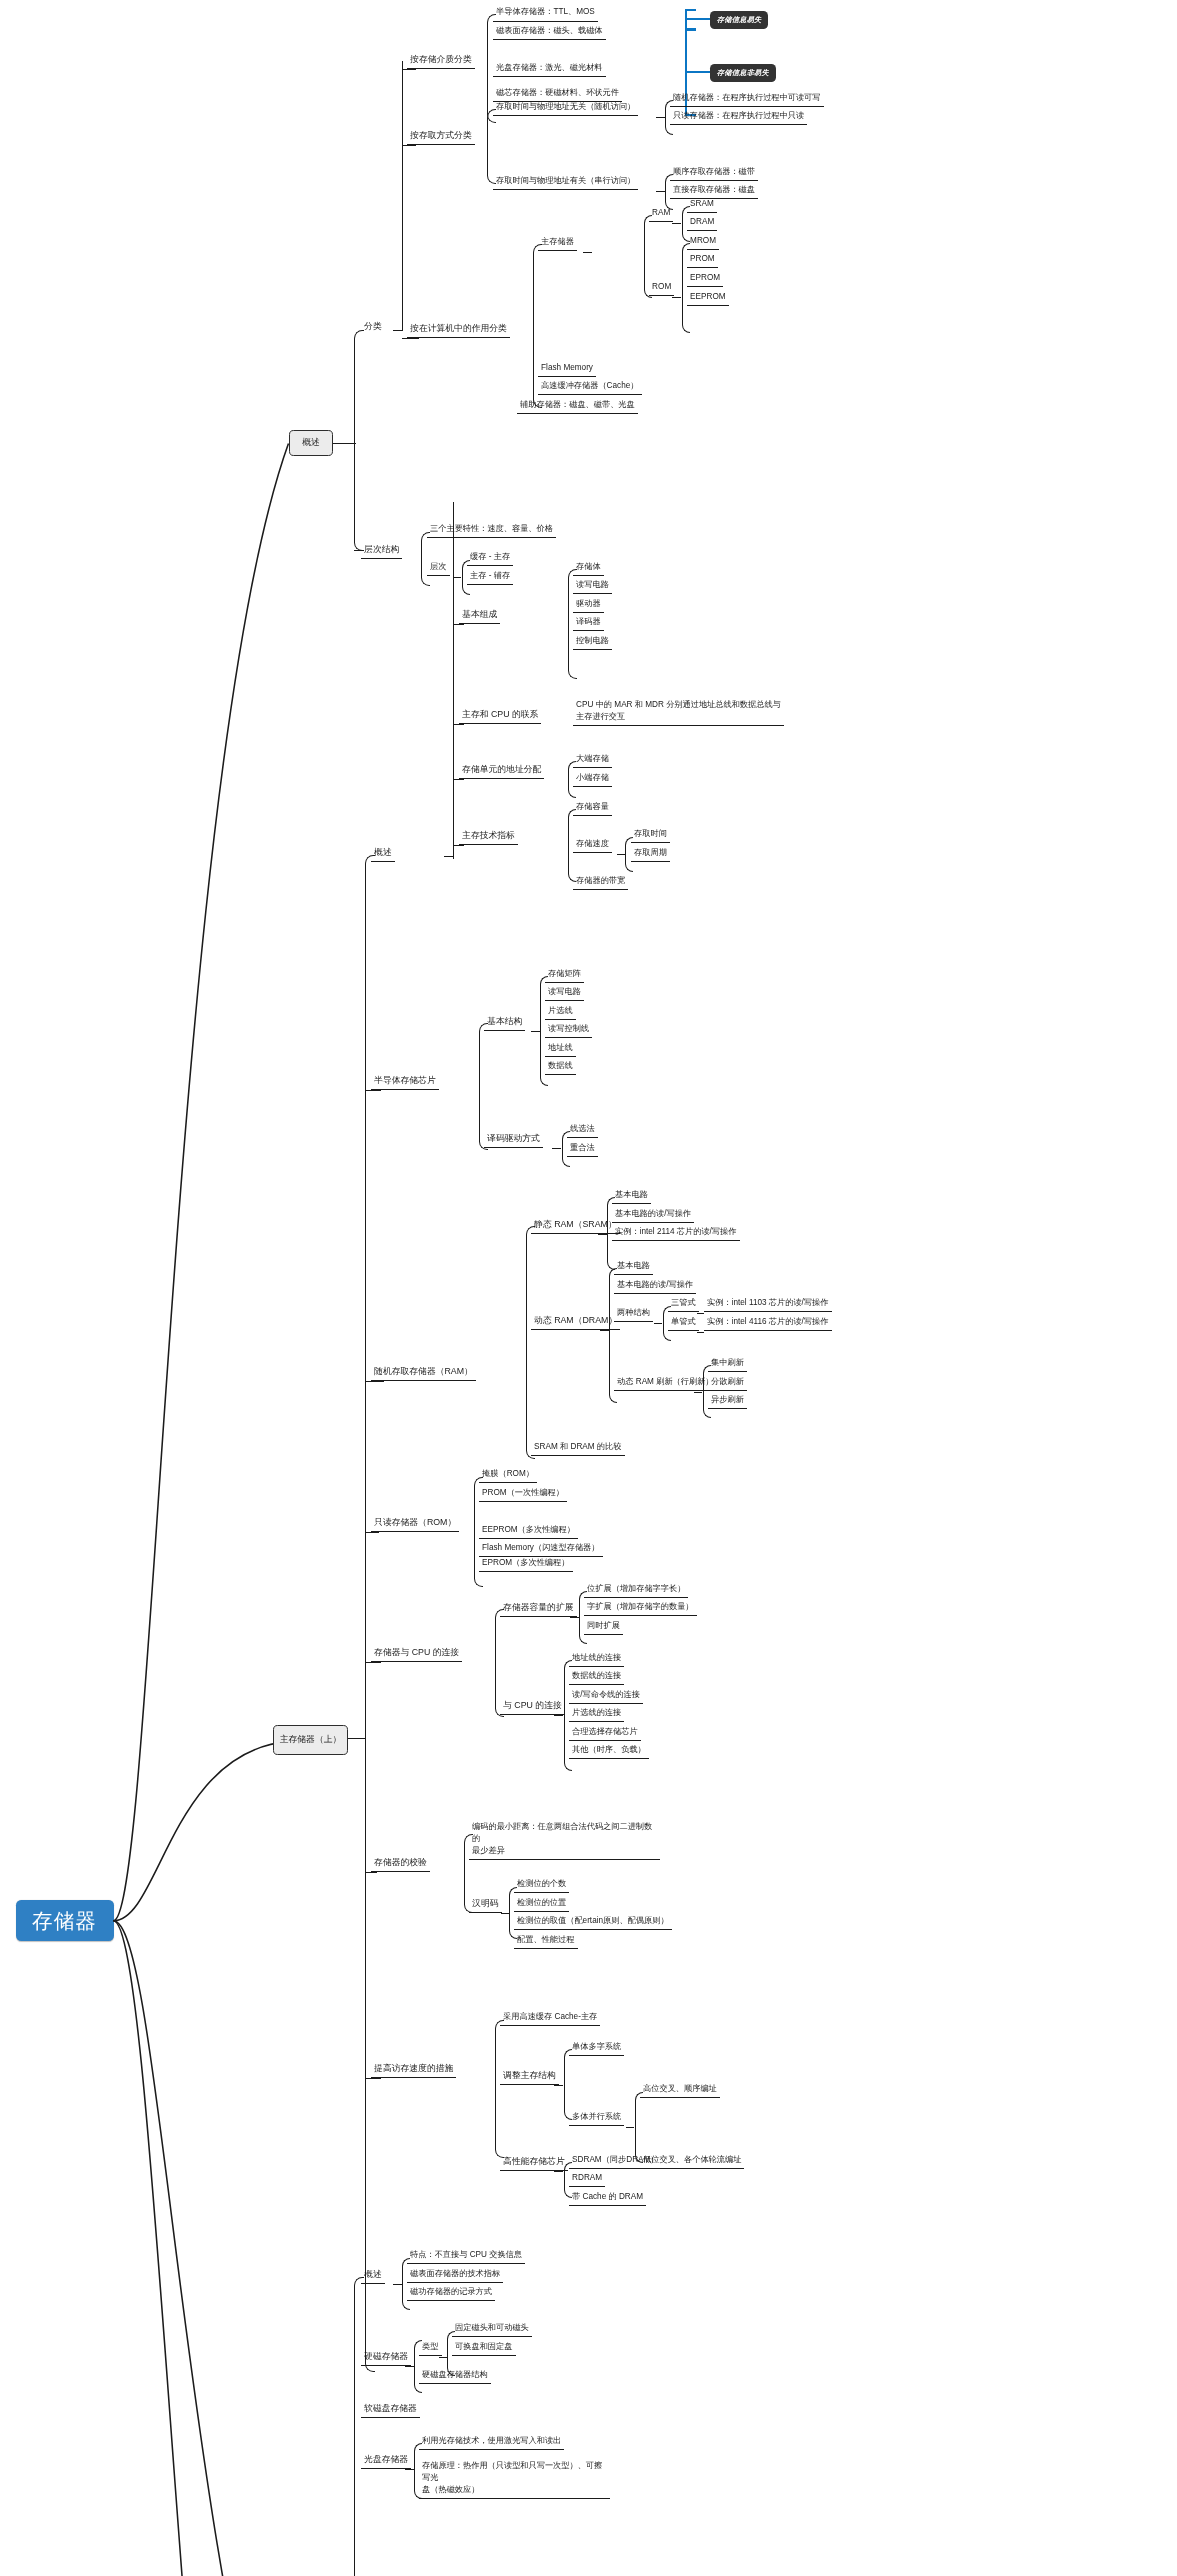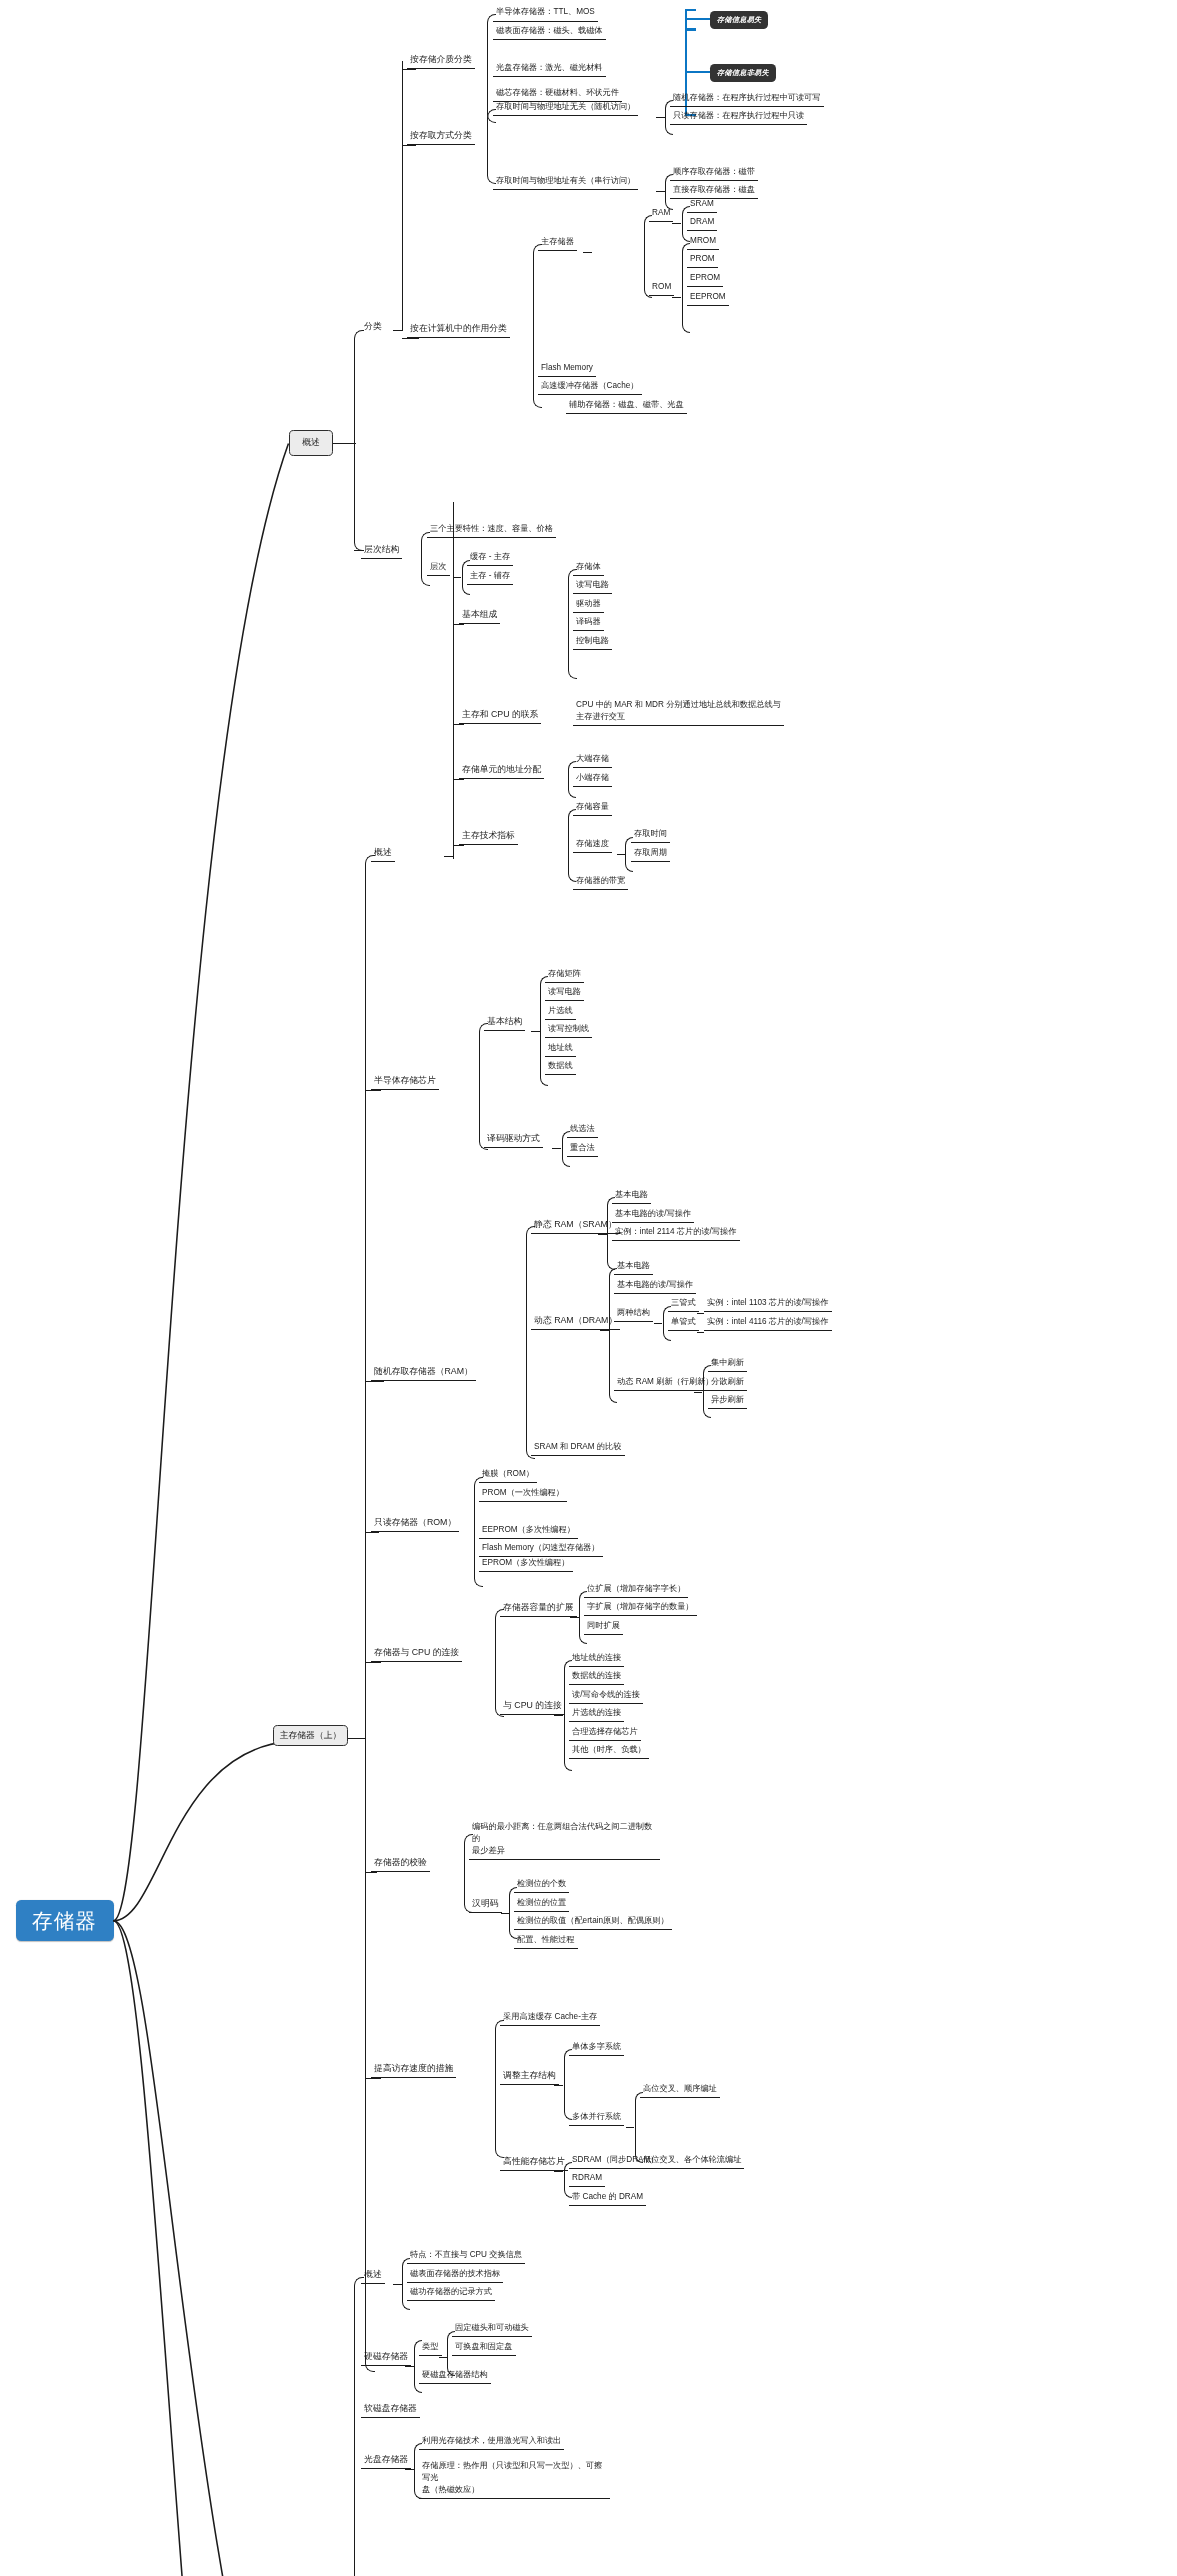--- a/index.html
+++ b/index.html
@@ -95,21 +95,21 @@
   <svg style="position:absolute;left:0;top:0;width:1177px;height:3733px;pointer-events:none;" viewBox="0 0 2285 7245" width="1177" height="3733">
     <path d="M220,3728 C300,3728 330,1500 560,860" stroke="#1b1b1b" stroke-width="3" fill="none"></path>
     <path d="M220,3728 C310,3728 330,3400 560,3380" stroke="#1b1b1b" stroke-width="3" fill="none"></path>
     <path d="M220,3728 C310,3728 350,4900 560,5555" stroke="#1b1b1b" stroke-width="3" fill="none"></path>
     <path d="M220,3728 C310,3728 360,6000 560,6605" stroke="#1b1b1b" stroke-width="3" fill="none"></path>
   </svg>
 
   <div class="lvl1" style="left:289px; top:430px; width:44px; height:26px;">
     <span>概述</span>
   </div>
-  <div class="lvl1" style="left:273px; top:1725px; width:75px; height:21px;">
+  <div class="lvl1" style="left:273px; top:1725px; width:75px; height:30px;">
     <span>主存储器（上）</span>
   </div>
 
   <div class="lineh" style="left:333px; top:443px; width:23px;"></div>
   <div class="elbow tl" style="left:354px; top:330px; width:10.3px; height:114px;"></div>
   <div class="elbow bl" style="left:354px; top:442px; width:10.3px; height:109px;"></div>
 
   <div class="mm-node noline t17" style="left:361px; top:319px;">
     <span class="mm-label" style="border-bottom:none;">分类</span>
   </div>
@@ -230,21 +230,21 @@
   <div class="mm-node t16" style="left:687px; top:290px;">
     <span class="mm-label">EEPROM</span>
   </div>
 
   <div class="mm-node t16" style="left:538px; top:361px;">
     <span class="mm-label">Flash Memory</span>
   </div>
   <div class="mm-node t16" style="left:538px; top:379px;">
     <span class="mm-label">高速缓冲存储器（Cache）</span>
   </div>
-  <div class="mm-node t16" style="left:566px; top:398px;">
+  <div class="mm-node t16" style="left:517px; top:398px;">
     <span class="mm-label">辅助存储器：磁盘、磁带、光盘</span>
   </div>
 
   <div class="mm-node t17" style="left:361px; top:542px;">
     <span class="mm-label">层次结构</span>
   </div>
   <div class="lineh" style="left:354px; top:550px; width:10.3px;"></div>
   <div class="elbow tl" style="left:421px; top:532px; width:9.3px; height:28px;"></div>
   <div class="elbow bl" style="left:421px; top:558px; width:9.3px; height:28px;"></div>
   <div class="mm-node t16" style="left:427px; top:522px;">

